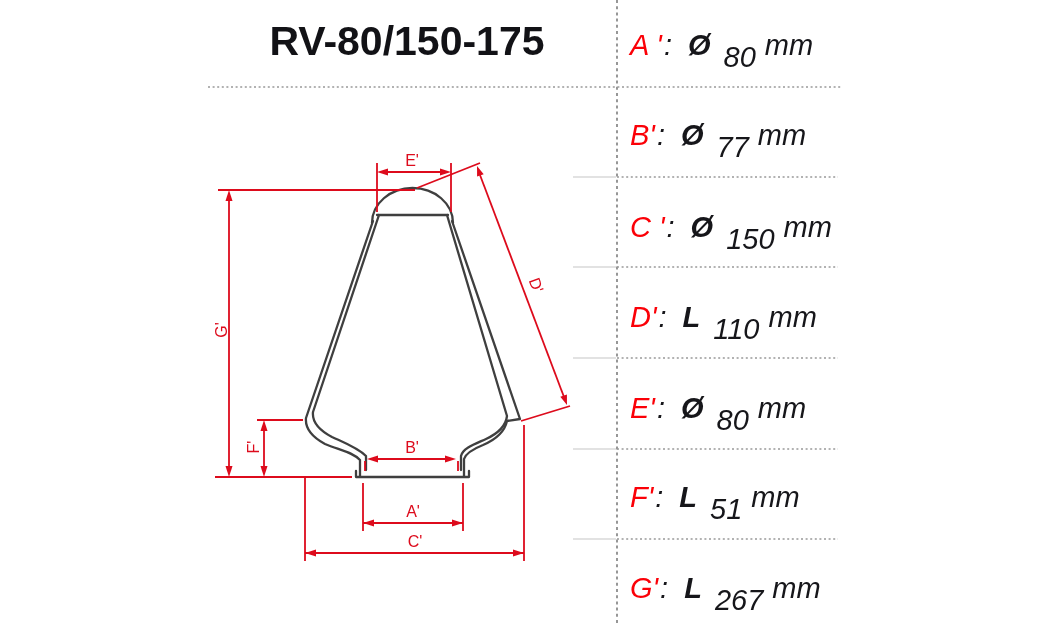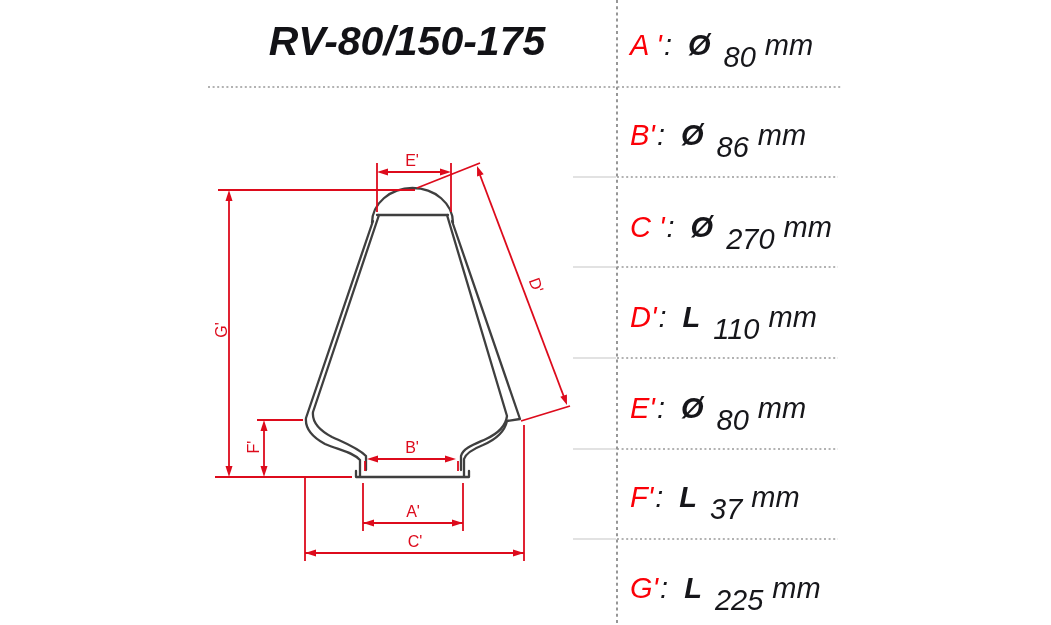--- a/index.html
+++ b/index.html
@@ -2,21 +2,21 @@
 <html><head>
 <meta charset="utf-8">
 <style>
   html,body{margin:0;padding:0;background:#ffffff;}
   .canvas{
     position:relative;width:1051px;height:625px;background:#ffffff;overflow:hidden;
     font-family:"Liberation Sans",sans-serif;
   }
   .page-title{
     position:absolute;left:207px;top:18px;width:400px;text-align:center;
-    font-size:41px;font-weight:bold;font-style:italic;color:#121216;
+    font-size:41px;font-weight:bold;color:#121216;
     letter-spacing:0px;white-space:nowrap;
   }
   .drawing-svg{position:absolute;left:0;top:0;}
   .spec-row{
     position:absolute;left:630px;height:46px;display:flex;align-items:center;
     font-style:italic;font-size:29px;color:#16161a;white-space:nowrap;
   }
   .spec-label{color:#fb0007;margin-right:2px;}
   .spec-colon{margin-right:16px;color:#16161a;}
   .spec-symbol{font-weight:bold;margin-right:13px;}
@@ -142,29 +142,29 @@
         <span class="spec-colon">:</span>
         <span class="spec-symbol">Ø</span>
         <span class="spec-value">80</span>
         <span class="spec-unit">mm</span>
     </div>
 
     <div class="spec-row" style="top:112px;">
       <span class="spec-label">B'</span>
         <span class="spec-colon">:</span>
         <span class="spec-symbol">Ø</span>
-        <span class="spec-value">86</span>
+        <span class="spec-value">77</span>
         <span class="spec-unit">mm</span>
     </div>
 
     <div class="spec-row" style="top:204px;">
       <span class="spec-label">C '</span>
         <span class="spec-colon">:</span>
         <span class="spec-symbol">Ø</span>
-        <span class="spec-value">270</span>
+        <span class="spec-value">150</span>
         <span class="spec-unit">mm</span>
     </div>
 
     <div class="spec-row" style="top:294px;">
       <span class="spec-label">D'</span>
         <span class="spec-colon">:</span>
         <span class="spec-symbol">L</span>
         <span class="spec-value">110</span>
         <span class="spec-unit">mm</span>
     </div>
@@ -174,26 +174,26 @@
         <span class="spec-colon">:</span>
         <span class="spec-symbol">Ø</span>
         <span class="spec-value">80</span>
         <span class="spec-unit">mm</span>
     </div>
 
     <div class="spec-row" style="top:474px;">
       <span class="spec-label">F'</span>
         <span class="spec-colon">:</span>
         <span class="spec-symbol">L</span>
-        <span class="spec-value">37</span>
+        <span class="spec-value">51</span>
         <span class="spec-unit">mm</span>
     </div>
 
     <div class="spec-row" style="top:565px;">
       <span class="spec-label">G'</span>
         <span class="spec-colon">:</span>
         <span class="spec-symbol">L</span>
-        <span class="spec-value">225</span>
+        <span class="spec-value">267</span>
         <span class="spec-unit">mm</span>
     </div>
 
   </div>
 </div>
 
 </body></html>

